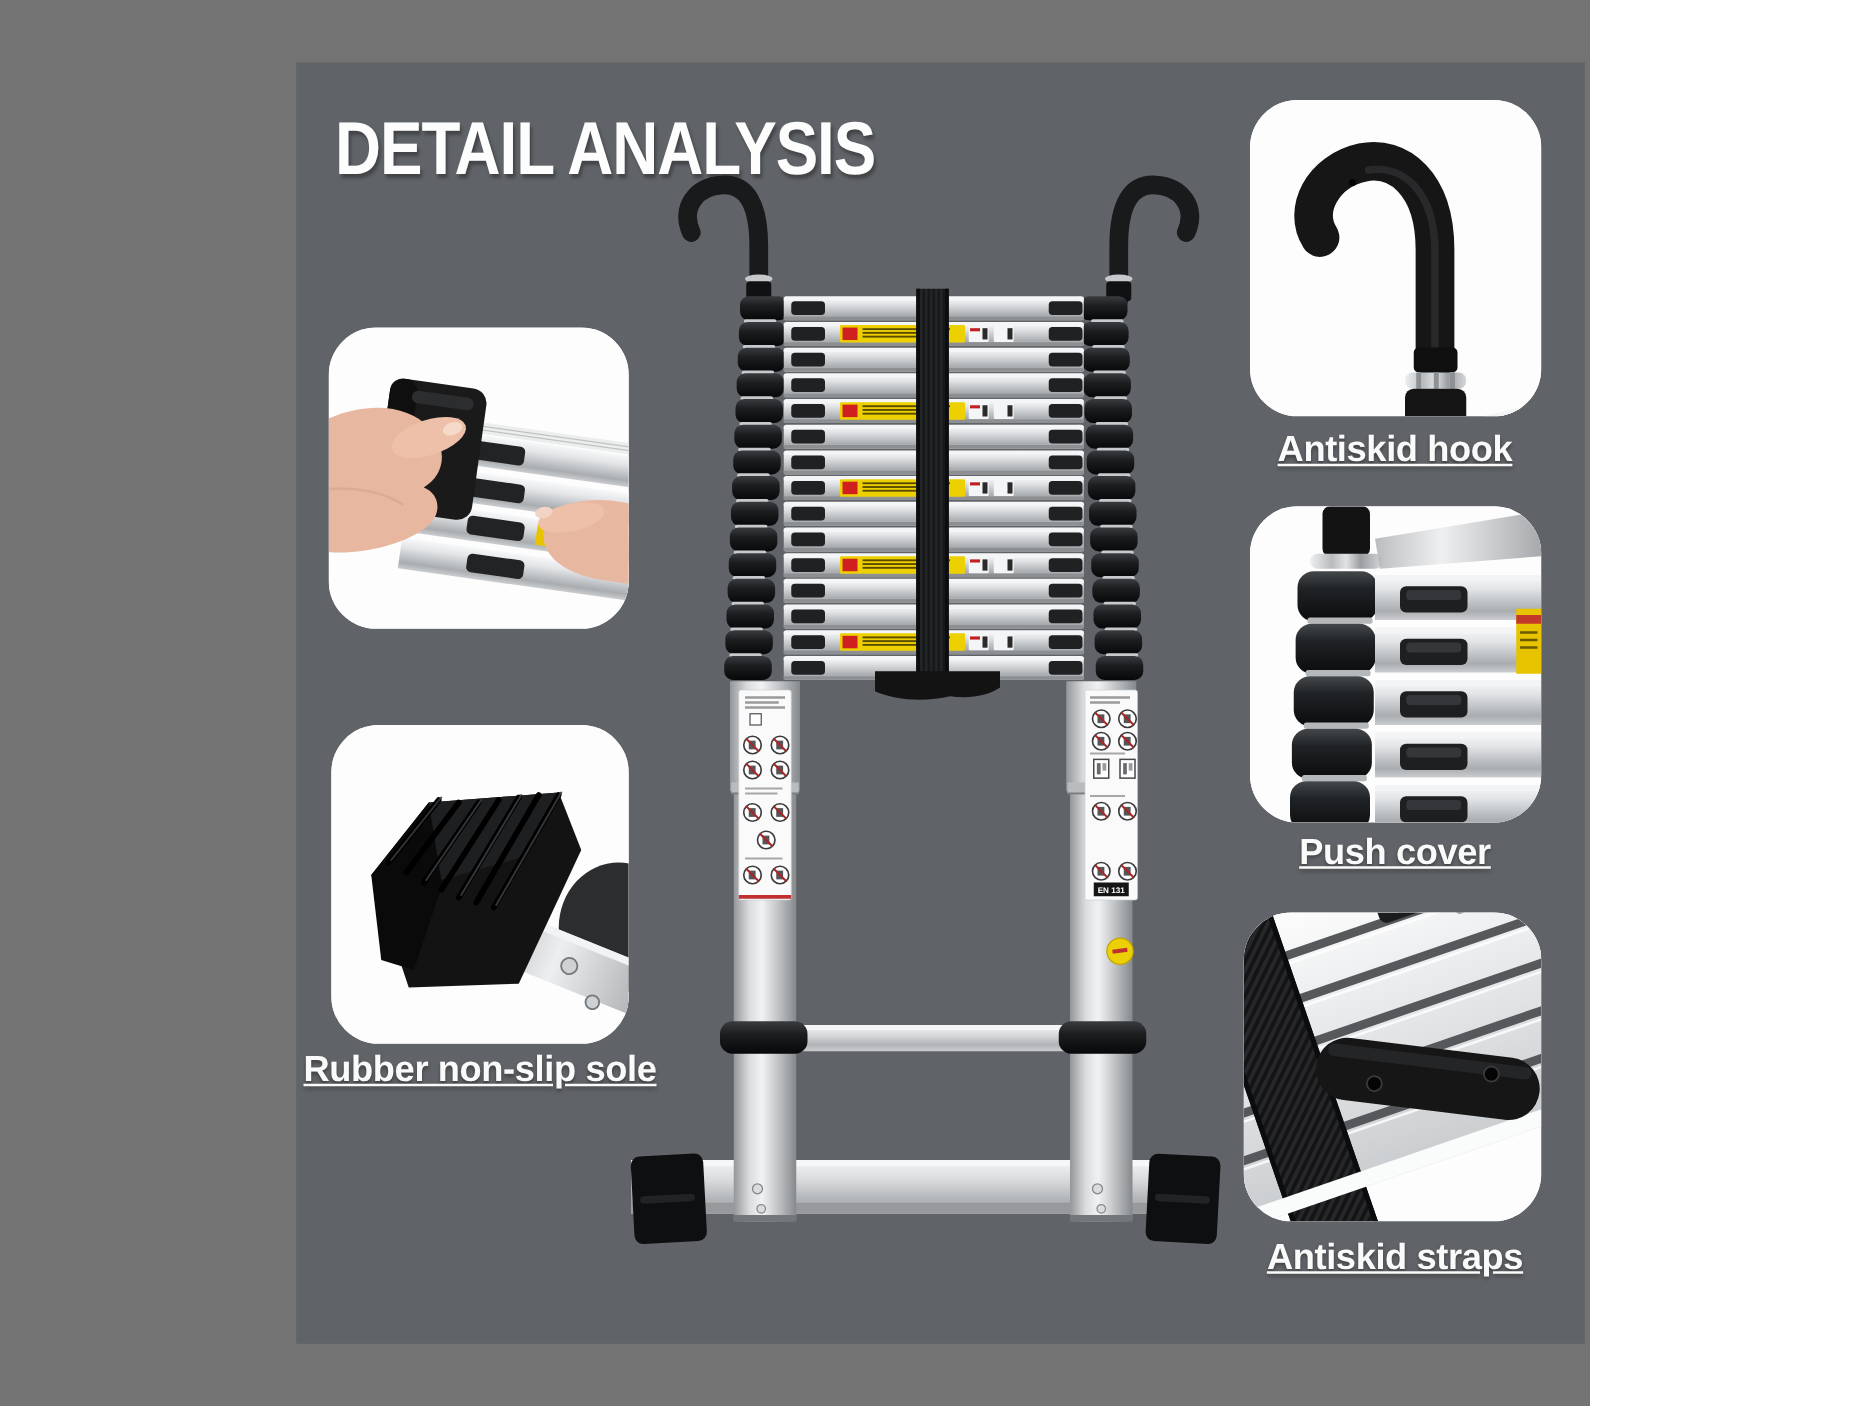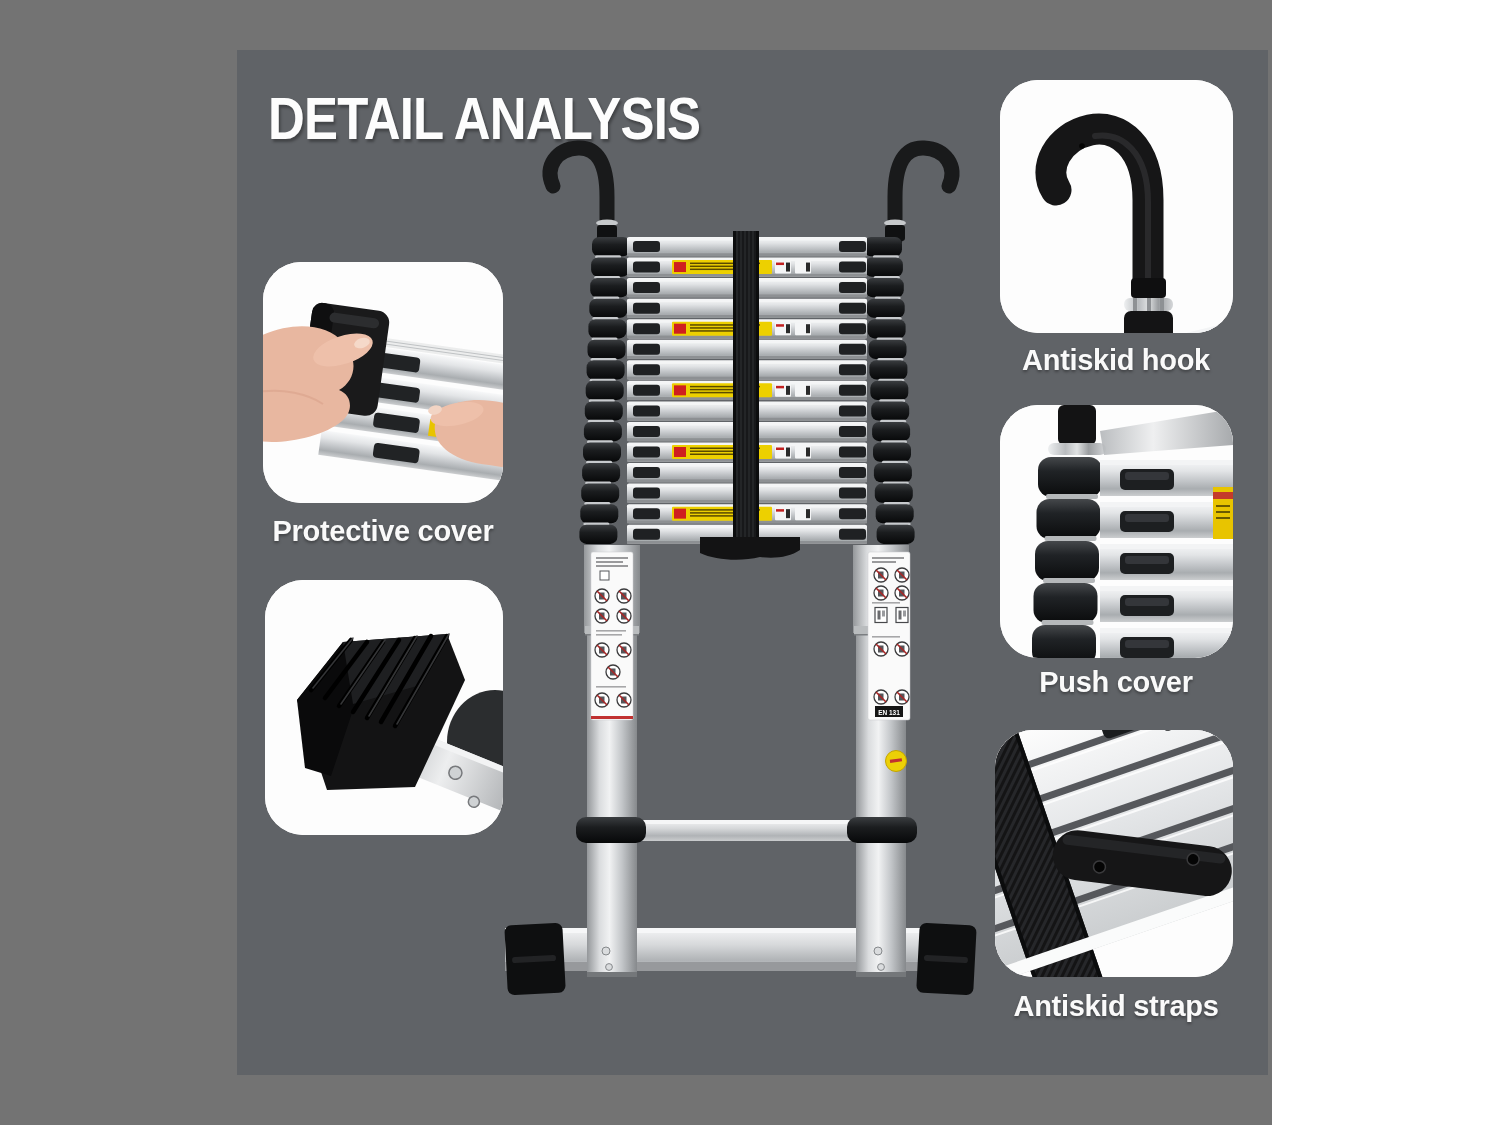--- a/index.html
+++ b/index.html
@@ -5,21 +5,21 @@
   html,body{margin:0;padding:0;background:#ffffff;}
   #stage{position:relative;width:1272px;height:1125px;background:#737373;overflow:hidden;
          font-family:"Liberation Sans", sans-serif;}
   #backdrop{position:absolute;left:237px;top:50px;width:1031px;height:1025px;background:#606367;}
   #page-title{position:absolute;left:268px;top:84px;font-size:60px;font-weight:bold;color:#fdfdfd;
     letter-spacing:-1px;transform:scaleX(.85);transform-origin:left top;white-space:nowrap;
     text-shadow:2px 3px 3px rgba(0,0,0,.32);}
   .card{position:absolute;background:#fdfdfd;border-radius:38px;overflow:hidden;}
   .card svg{display:block;}
   .callout-label{position:absolute;transform:translateX(-50%);white-space:nowrap;color:#fafafa;
-    font-size:29px;font-weight:bold;letter-spacing:-.3px;text-shadow:0 2px 3px rgba(0,0,0,.35);}
+    font-size:29px;font-weight:bold;letter-spacing:-.3px;text-shadow:0 2px 3px rgba(0,0,0,.35);text-decoration:underline;}
   #main-ladder{position:absolute;left:0;top:0;}
 </style>
 </head>
 <body>
 
 <div id="stage">
   <div id="backdrop"></div>
 
   <svg width="0" height="0" style="position:absolute">
     <defs>
@@ -421,21 +421,20 @@
         <ellipse cx="99" cy="81" rx="8" ry="5" fill="#f5d9c9" transform="rotate(-18 99 81)"></ellipse>
         <path d="M -5 130 C 20 126 45 132 60 142" fill="none" stroke="#d8a28b" stroke-width="2" opacity=".6"></path>
       </g>
       <g>
         <path d="M 245 142 C 205 132 176 142 172 162 C 169 183 190 199 226 203 L 245 206 Z" fill="#e8b7a0"></path>
         <ellipse cx="194" cy="152" rx="27" ry="11" fill="#eec0aa" transform="rotate(-12 194 152)"></ellipse>
         <ellipse cx="172" cy="148" rx="7" ry="4.5" fill="#f2d4c4" transform="rotate(-12 172 148)"></ellipse>
       </g>
     </svg>
   </div>
-  <div class="callout-label" style="left:383px;top:515px">Protective cover</div>
 
   <div class="card" style="left:265px;top:580px;width:238px;height:255px">
     <svg width="238" height="255" viewBox="0 0 238 255">
       <rect width="238" height="255" fill="#fdfdfd"></rect>
       <ellipse cx="230" cy="162" rx="48" ry="52" fill="#2b2d2f"></ellipse>
       <g transform="rotate(22 150 170)">
         <rect x="120" y="152" width="160" height="42" fill="url(#silverH)"></rect>
         <rect x="120" y="152" width="160" height="6" fill="#f2f3f4"></rect>
         <circle cx="196" cy="176" r="6.5" fill="#cfd2d4" stroke="#77797c" stroke-width="1.5"></circle>
         <circle cx="224" cy="196" r="5.5" fill="#cfd2d4" stroke="#77797c" stroke-width="1.5"></circle>
@@ -455,20 +454,21 @@
         </g>
         <g stroke="#3a3b3d" stroke-width="1.6" stroke-linecap="round" opacity=".9">
           <line x1="88" y1="58" x2="48" y2="108"></line>
           <line x1="120" y1="60" x2="76" y2="124"></line>
           <line x1="152" y1="56" x2="104" y2="136"></line>
           <line x1="184" y1="54" x2="132" y2="144"></line>
         </g>
       </g>
     </svg>
   </div>
+  <div class="callout-label" style="left:384px;top:840px">Rubber non-slip sole</div>
 
   <div class="card" style="left:1000px;top:80px;width:233px;height:253px">
     <svg width="233" height="253" viewBox="0 0 233 253">
       <rect width="233" height="253" fill="#fdfdfd"></rect>
       <g>
         <path d="M 148 208 L 148 120 C 148 66 118 44 90 50 C 58 57 42 88 56 110" fill="none" stroke="#161617" stroke-width="31" stroke-linecap="round"></path>
         <path d="M 148 200 L 148 122 C 148 72 122 52 95 56" fill="none" stroke="#323234" stroke-width="6" stroke-linecap="round" opacity=".7"></path>
         <circle cx="82" cy="66" r="2.8" fill="#040404"></circle>
       </g>
       <rect x="131" y="198" width="35" height="20" rx="4" fill="#0f0f10"></rect>

